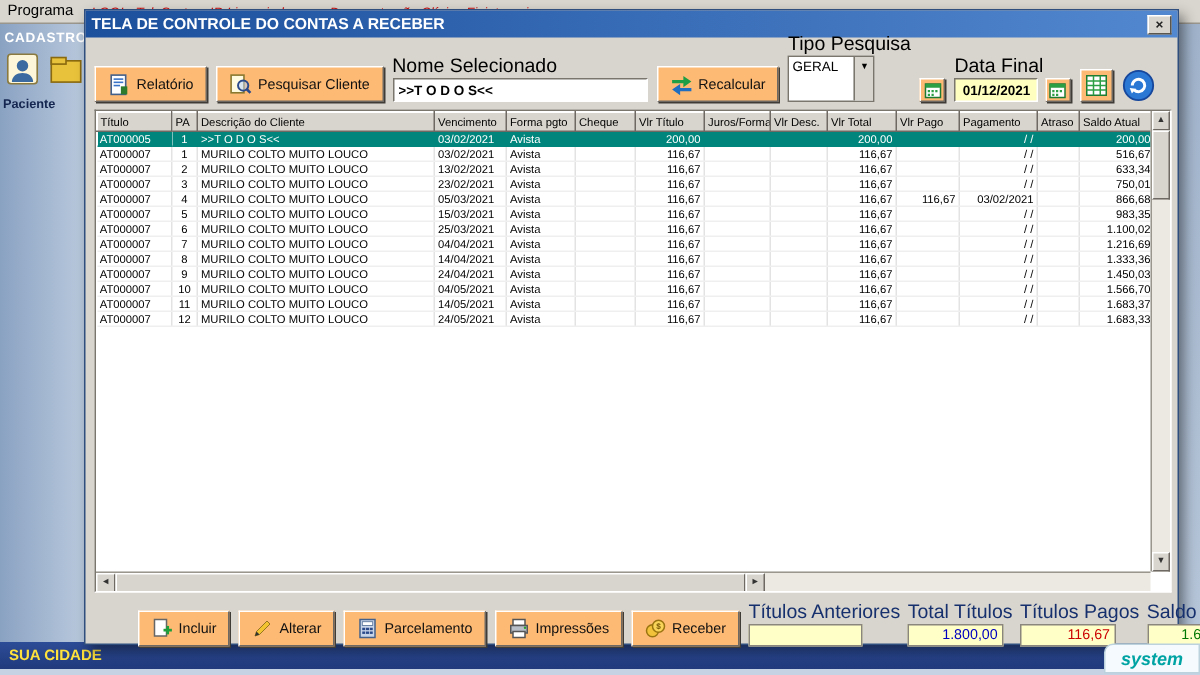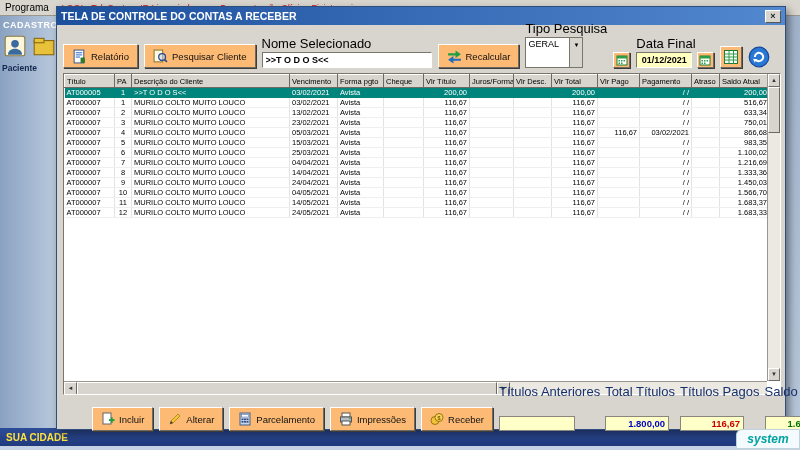--- a/index.html
+++ b/index.html
@@ -119,22 +119,22 @@
   .v-thumb{ position:absolute; top:13px; left:0; width:12px; height:46px; background:#d8d5ce; border:1px solid; border-color:#fff #6e6a63 #6e6a63 #fff; cursor:grab; }
   .v-down{ position:absolute; bottom:0; left:0; }
   
   .footer{ position:absolute; top:394px; left:6px; right:6px; height:30px; display:flex; gap:6px; align-items:flex-end;padding-left:29px; }
   .fbtn{ height:24px; padding:0 8px; }
   .summary{ margin-left:auto; display:flex; gap:5px; }
   .sum-block{ display:flex; flex-direction:column; }
   .sum-label{ font-size:13px; color:#16306e; margin-bottom:1px; white-space:nowrap; }
   .sum-box{
     width:64px; height:15px; background:var(--summary-box-bg,#ffffc8);
-    border:1px solid #8a867e; font-size:9.5px; font-weight:bold;
-    text-align:right; padding:1px 3px;margin-top:16px;
+    border:1px solid #8a867e; font-size:9.5px; font-weight:normal;
+    text-align:right; padding:1px 3px;
   }
   .sum-block:first-child .sum-box{ width:76px; }
   .icon{ display:inline-flex; flex:none; }
 </style>
 </head>
 <body>
 
 <div class="menubar">
   <span>Programa</span>
   <span class="license">LOGI - TelaSystem IR  Licenciado para: Demonstração Clínica Fisioterapia</span>

